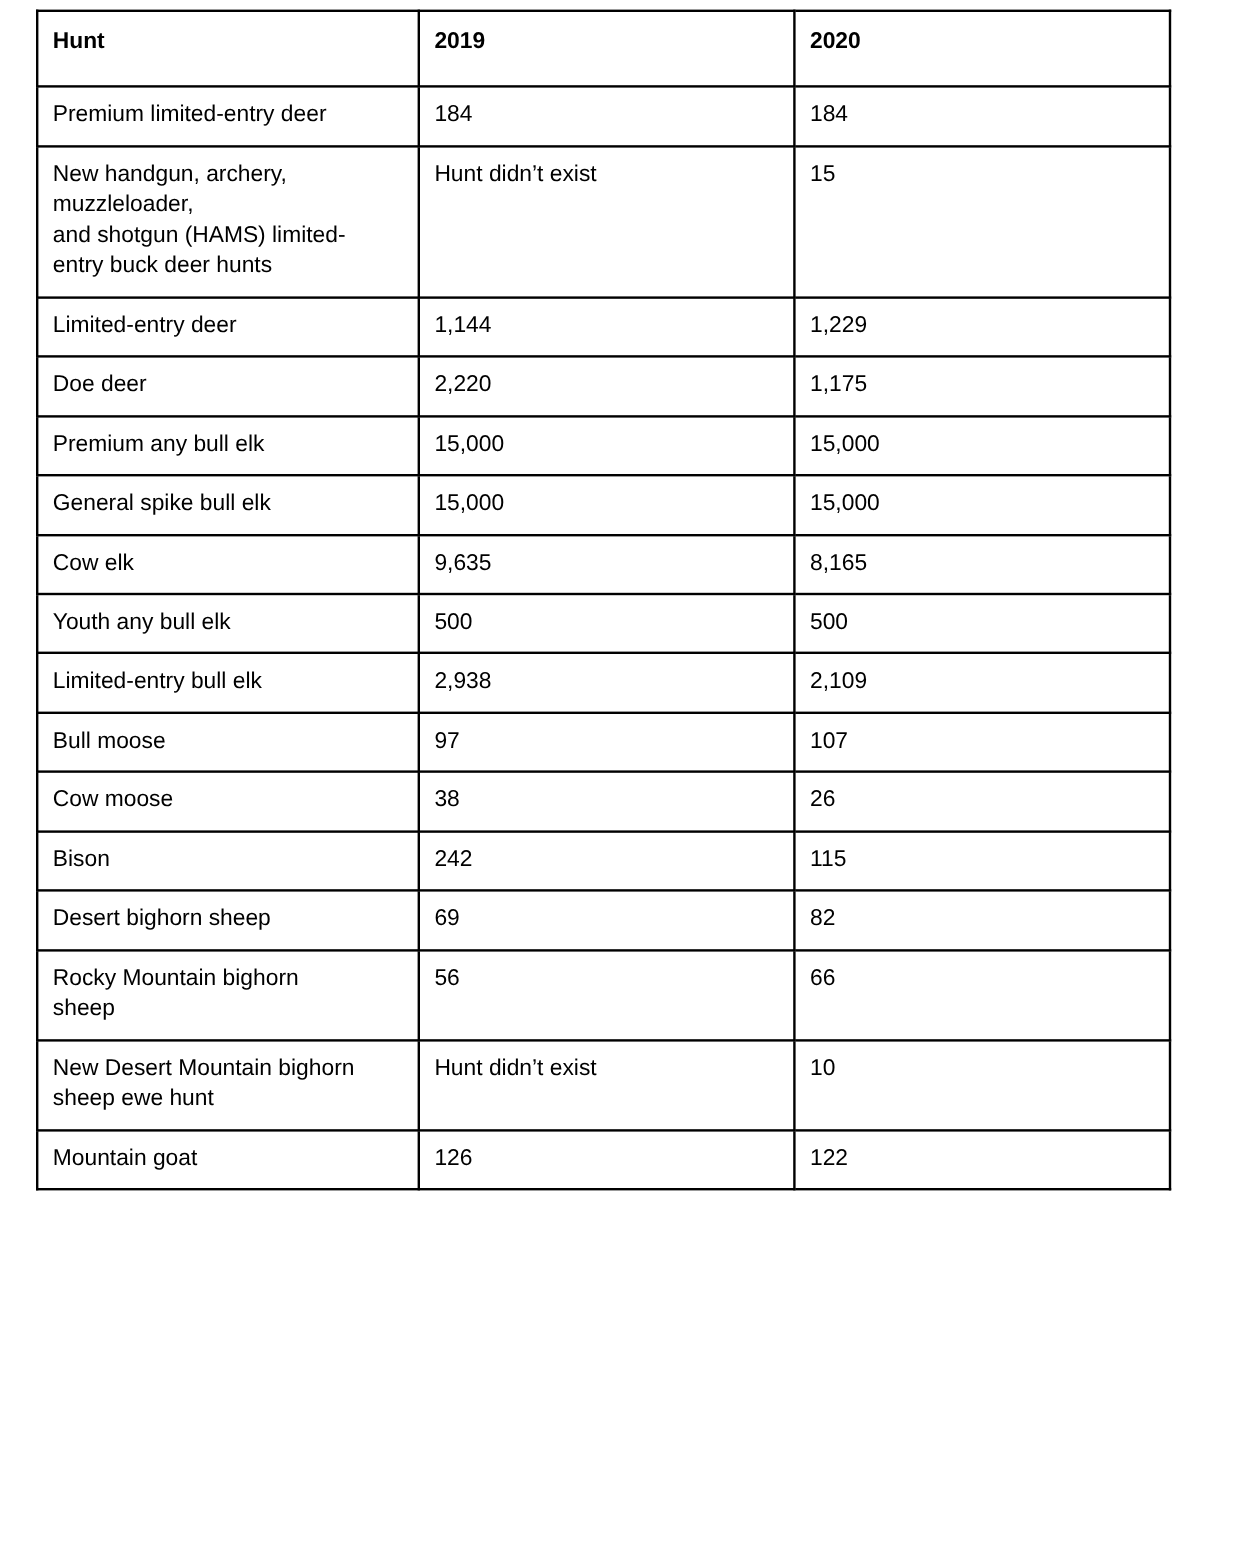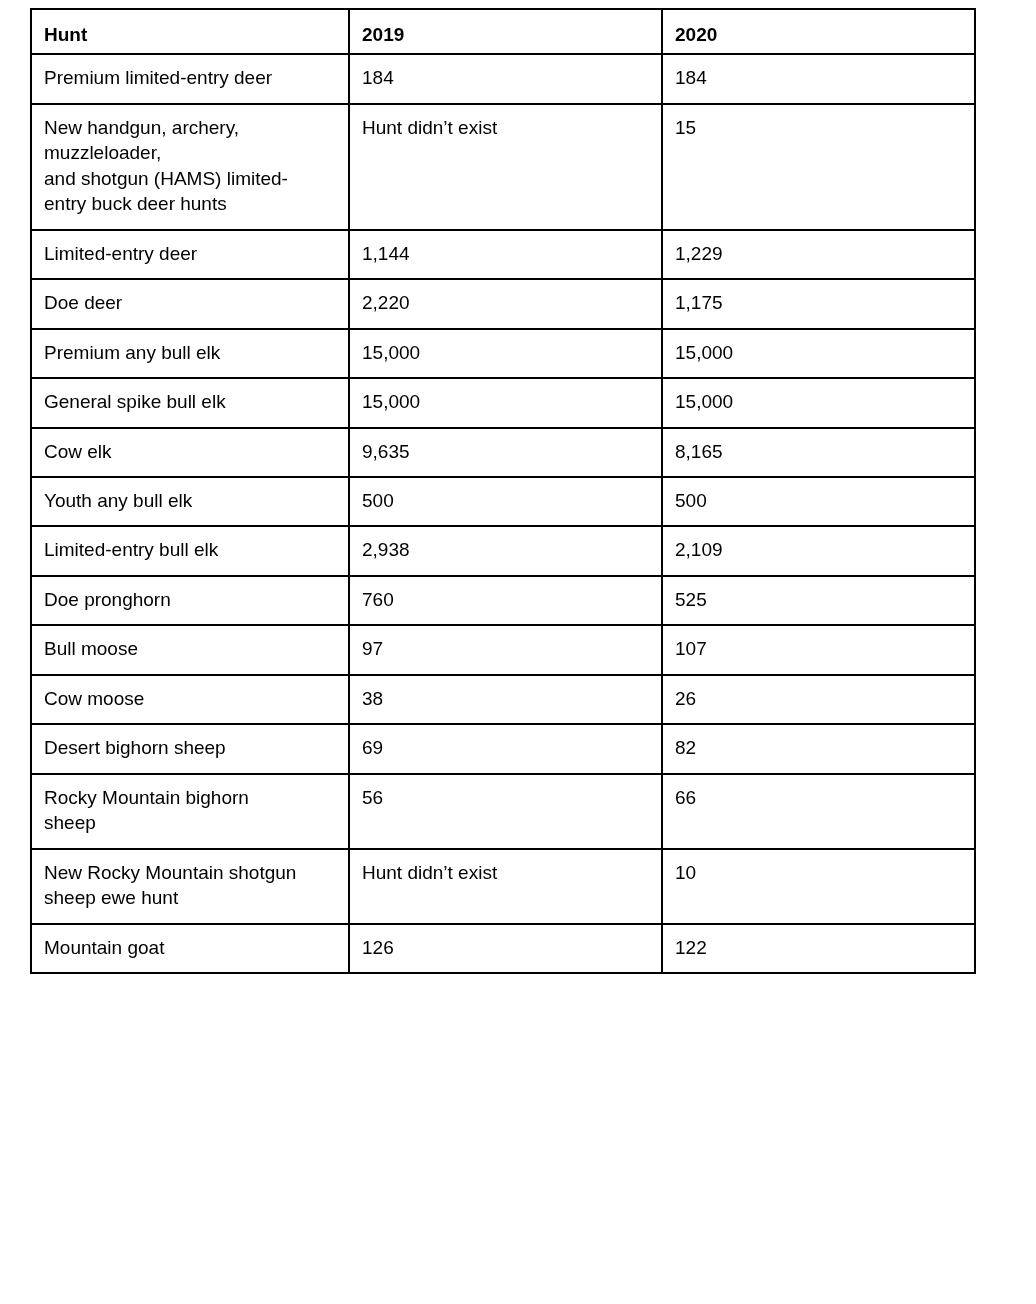--- a/index.html
+++ b/index.html
@@ -33,21 +33,21 @@
     text-align: left;
     padding: 10px 12px 12px 12px;
     font-size: 19px;
     line-height: 1.34;
     font-weight: normal;
     color: #000000;
   }
   table.hunt-table th {
     font-weight: bold;
     padding-top: 12px;
-    padding-bottom: 6px;
+    padding-bottom: 24px;
   }
   col.c-hunt { width: 318px; }
   col.c-2019 { width: 313px; }
   col.c-2020 { width: 313px; }
   .cell-lines span {
     display: block;
   }
 </style>
 </head>
 <body>
@@ -147,67 +147,67 @@
             <div class="cell-lines">
               <span>Limited-entry bull elk</span>
             </div>
           </td>
           <td>2,938</td>
           <td>2,109</td>
         </tr>
         <tr>
           <td>
             <div class="cell-lines">
-              <span>Doe pronghorn</span>
-            </div>
-          </td>
-          <td>760</td>
-          <td>525</td>
-        </tr>
-        <tr>
-          <td>
-            <div class="cell-lines">
               <span>Bull moose</span>
             </div>
           </td>
           <td>97</td>
           <td>107</td>
         </tr>
         <tr>
           <td>
             <div class="cell-lines">
               <span>Cow moose</span>
             </div>
           </td>
           <td>38</td>
           <td>26</td>
         </tr>
         <tr>
           <td>
             <div class="cell-lines">
+              <span>Bison</span>
+            </div>
+          </td>
+          <td>242</td>
+          <td>115</td>
+        </tr>
+        <tr>
+          <td>
+            <div class="cell-lines">
               <span>Desert bighorn sheep</span>
             </div>
           </td>
           <td>69</td>
           <td>82</td>
         </tr>
         <tr>
           <td>
             <div class="cell-lines">
               <span>Rocky Mountain bighorn</span>
               <span>sheep</span>
             </div>
           </td>
           <td>56</td>
           <td>66</td>
         </tr>
         <tr>
           <td>
             <div class="cell-lines">
-              <span>New Rocky Mountain shotgun</span>
+              <span>New Desert Mountain bighorn</span>
               <span>sheep ewe hunt</span>
             </div>
           </td>
           <td>Hunt didn’t exist</td>
           <td>10</td>
         </tr>
         <tr>
           <td>
             <div class="cell-lines">
               <span>Mountain goat</span>

